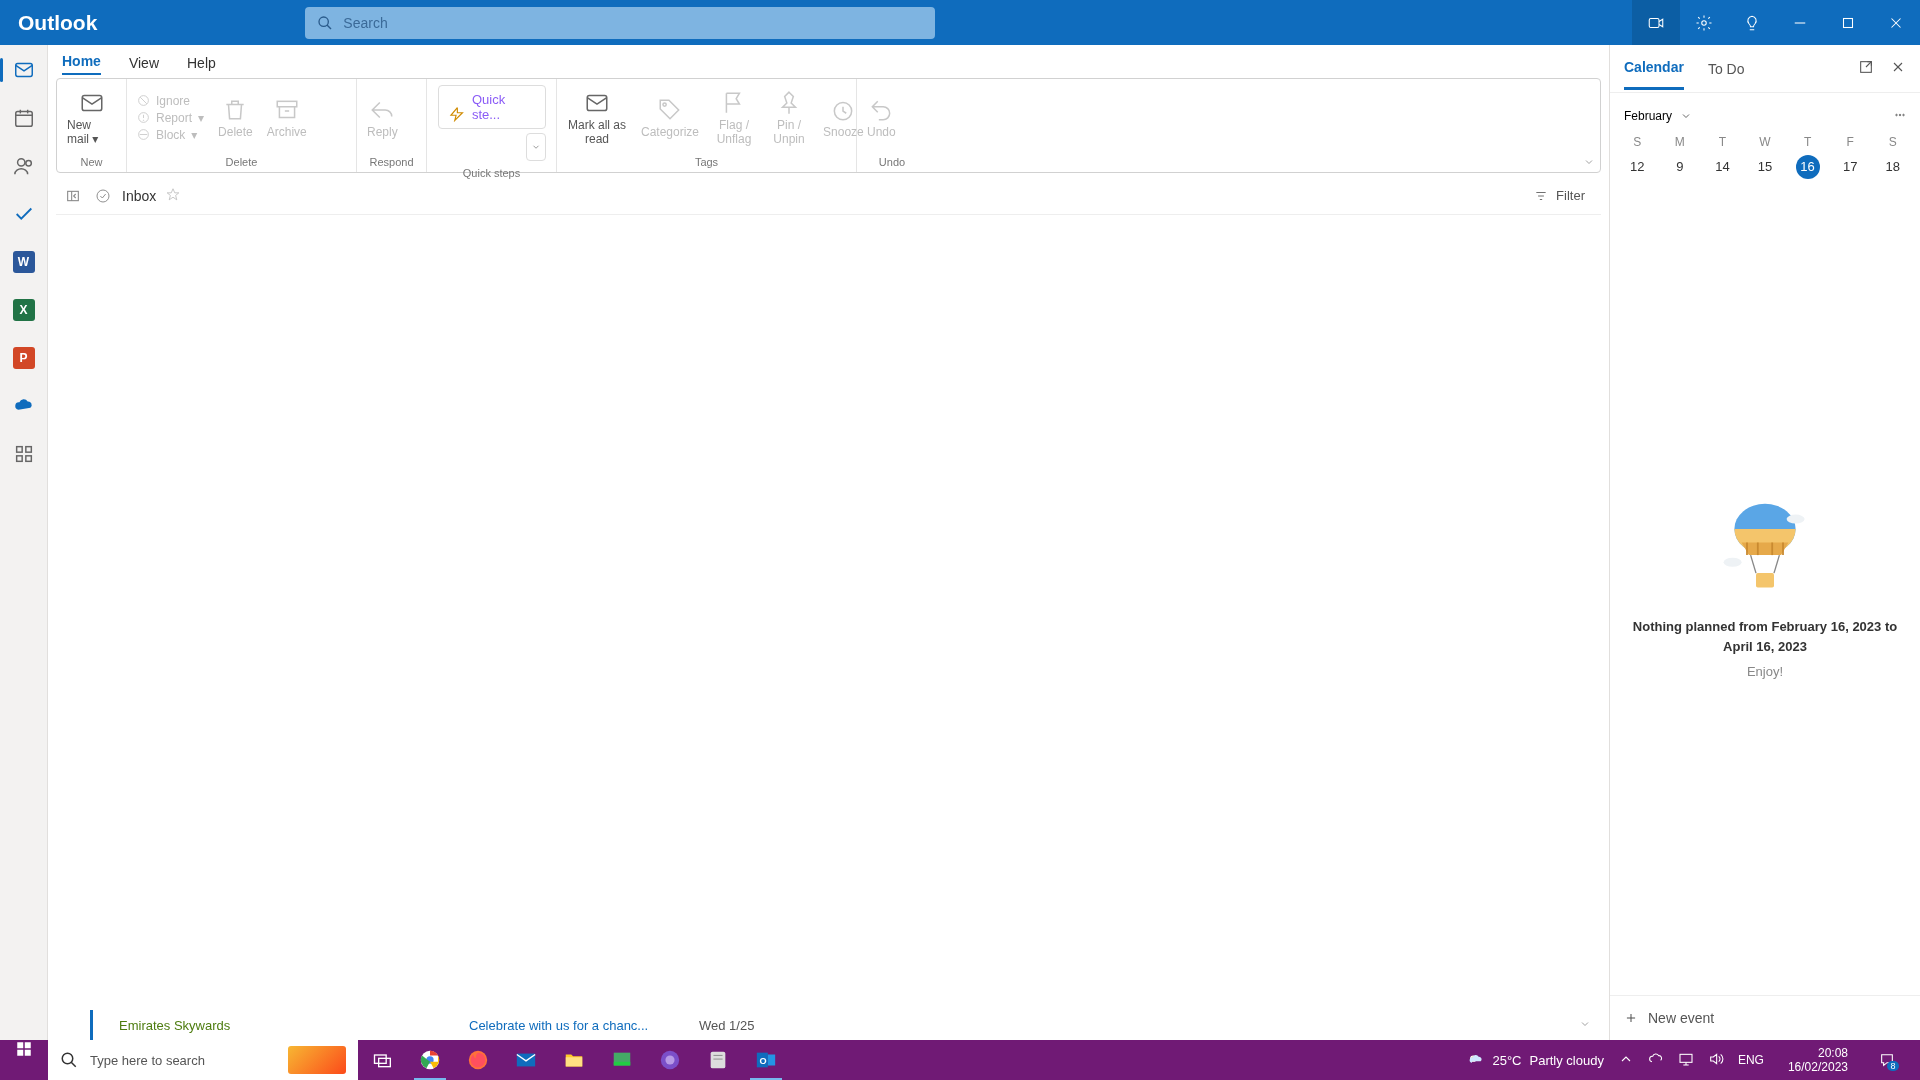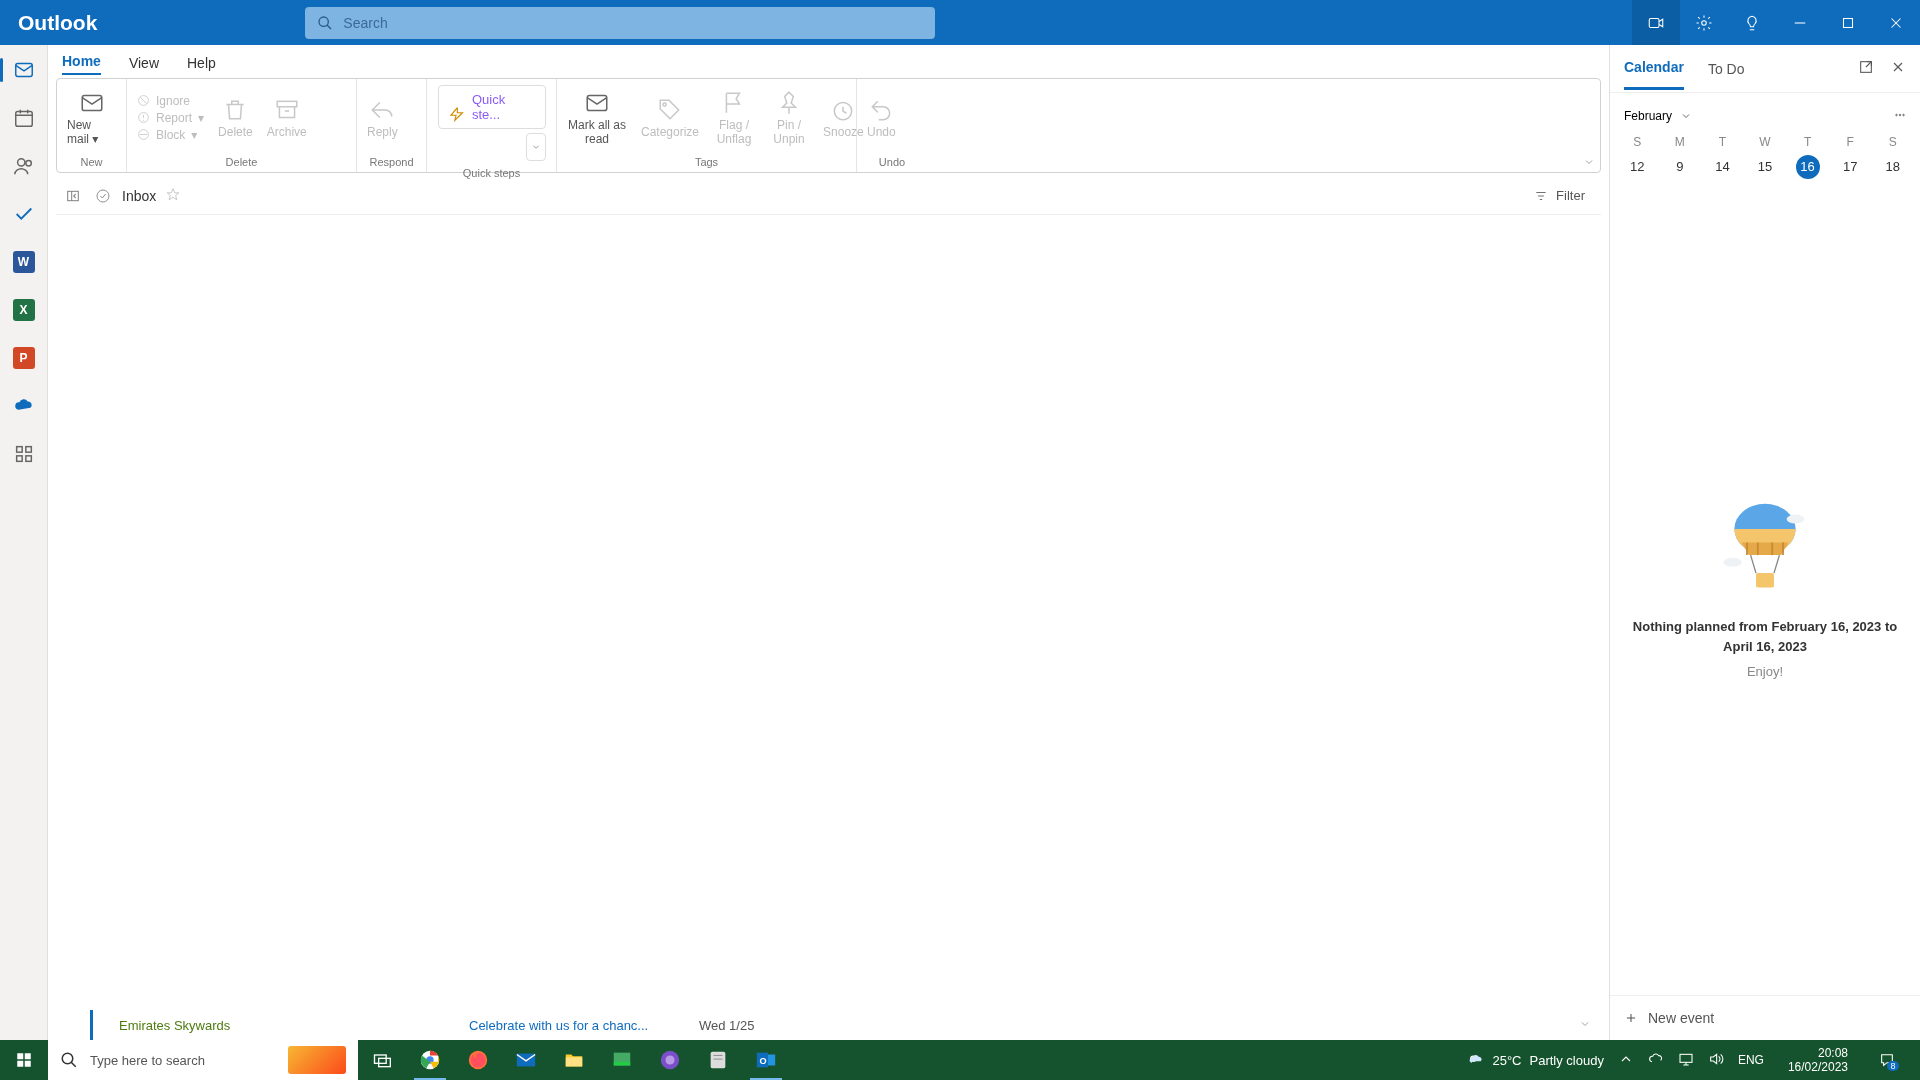--- a/index.html
+++ b/index.html
@@ -91,21 +91,21 @@
   
   .agenda { flex:1; display:flex; flex-direction:column; align-items:center; justify-content:center; padding:0 20px; text-align:center; }
   .balloon { width:90px; height:100px; position:relative; margin-bottom:20px;}
   .agenda .msg { font-size:13px; font-weight:600; color:#333; line-height:1.5;}
   .agenda .enjoy { font-size:13px; color:#888; margin-top:8px;}
   
   .newevent { border-top:1px solid #eee; padding:14px; display:flex; align-items:center; gap:10px; font-size:14px; color:#555;}
   .newevent svg{width:14px;height:14px;stroke:#555;fill:none;stroke-width:1.8;}
   
   
-  .taskbar { height:40px; background:#14532d; display:flex; align-items:center; color:#fff; font-size:13px;}
+  .taskbar { height:40px; background:#701a75; display:flex; color:#fff; font-size:13px;}
   .taskbar .start { width:48px; display:flex; justify-content:center;}
   .taskbar .start svg{width:18px;height:18px;fill:#fff;}
   .tsearch { width:310px; height:40px; background:#fff; display:flex; align-items:center; padding:0 12px; color:#555; gap:12px;}
   .tsearch svg{width:18px;height:18px;stroke:#333;fill:none;stroke-width:2;}
   .tsearch .img { width:58px; height:28px; background:linear-gradient(135deg,#f7b733,#fc4a1a); border-radius:3px; margin-left:auto;}
   .taskbar .ticn { width:48px; display:flex; justify-content:center; align-items:center; height:100%; position:relative;}
   .taskbar .ticn.activeapp::after{content:"";position:absolute;bottom:0;left:8px;right:8px;height:2px;background:#76b9ed;}
   .taskbar .right { margin-left:auto; display:flex; align-items:center; gap:14px; padding-right:6px;}
   .taskbar .right svg{width:16px;height:16px;stroke:#fff;fill:none;stroke-width:1.6;}
   .clock { text-align:right; font-size:12px; line-height:1.2; margin:0 10px;}

